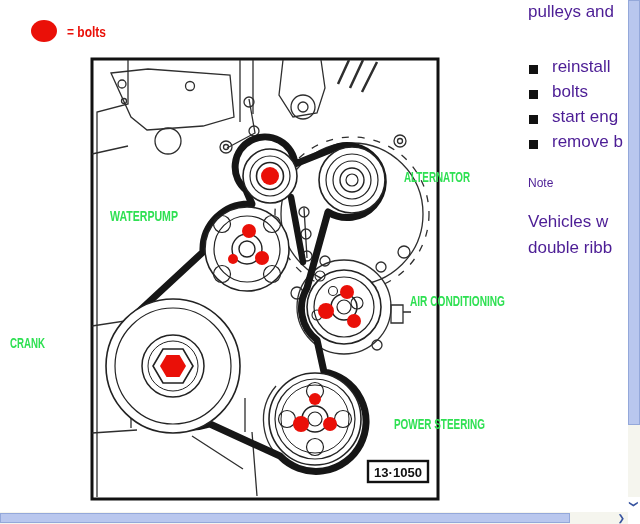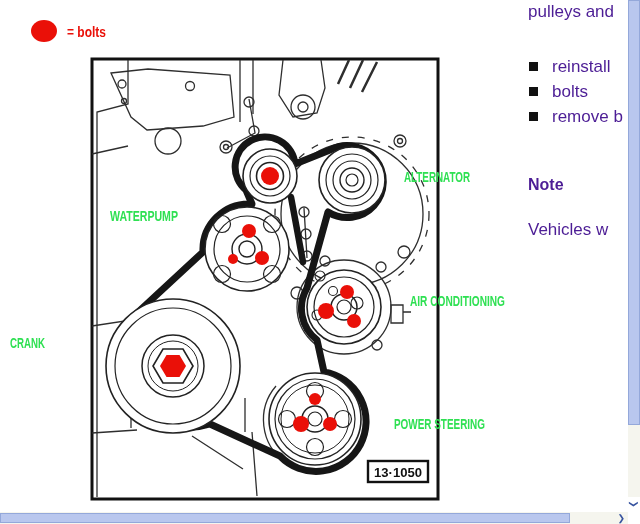--- a/index.html
+++ b/index.html
@@ -5,24 +5,24 @@
   html,body{margin:0;padding:0;background:#fff;}
   #screen{position:relative;width:640px;height:524px;background:#ffffff;overflow:hidden;
           font-family:"Liberation Sans",sans-serif;}
   svg text{font-family:"Liberation Sans",sans-serif;}
   .diag-label{font-weight:bold;font-size:14px;}
   
   #textcol{position:absolute;left:528px;top:0;width:100px;height:510px;overflow:hidden;
            color:#4c1d95;font-size:17px;white-space:nowrap;}
   #intro{position:absolute;top:2px;left:0;line-height:20px;}
   #bullets{position:absolute;top:58px;left:0;}
-  .brow{display:flex;align-items:flex-start;line-height:18px;margin-bottom:7px;}
+  .brow{display:flex;align-items:center;line-height:18px;margin-bottom:7px;}
   .bsq{width:9px;height:9px;background:#111;margin:4px 14px 0 1px;flex:none;}
-  #noteh{position:absolute;top:176px;left:0;font-weight:bold;font-size:16px;}
-  #notep{position:absolute;top:217px;left:0;line-height:25.5px;}
+  #noteh{position:absolute;top:176px;left:0;font-weight:normal;font-size:12px;}
+  #notep{position:absolute;top:209px;left:0;line-height:25.5px;}
   
   #vscroll{position:absolute;right:0;top:0;width:12px;height:497px;background:#f5f5ee;}
   #vthumb{position:absolute;left:0;top:0;width:10px;height:423px;background:#b9c7ee;
           border:1px solid #94a8da;}
   #vdown{position:absolute;right:1px;top:498px;width:11px;height:12px;color:#37539f;
          font-size:9px;line-height:12px;text-align:center;transform:rotate(90deg);}
   #hscroll{position:absolute;left:0;bottom:0;height:12px;width:628px;background:#f5f5ee;}
   #hthumb{position:absolute;left:0;top:1px;height:10px;width:570px;background:#b9c7ee;
           border:1px solid #94a8da;box-sizing:border-box;}
   #hright{position:absolute;right:3px;top:1px;color:#37539f;font-size:9px;line-height:11px;}
@@ -177,27 +177,32 @@
       <div class="brow">
         <span class="bsq"></span>
         <span>reinstall</span>
       </div>
       <div class="brow">
         <span class="bsq"></span>
         <span>bolts</span>
       </div>
       <div class="brow">
         <span class="bsq"></span>
+        <span>start eng</span>
+      </div>
+      <div class="brow">
+        <span class="bsq"></span>
         <span>remove b</span>
       </div>
     </div>
 
     <div id="noteh">Note</div>
     <div id="notep">
       <div>Vehicles w</div>
+      <div>double ribb</div>
     </div>
   </div>
 
   
   <div id="vscroll">
     <div id="vthumb"></div>
   </div>
   <div id="vdown">❯</div>
 
   <div id="hscroll">

